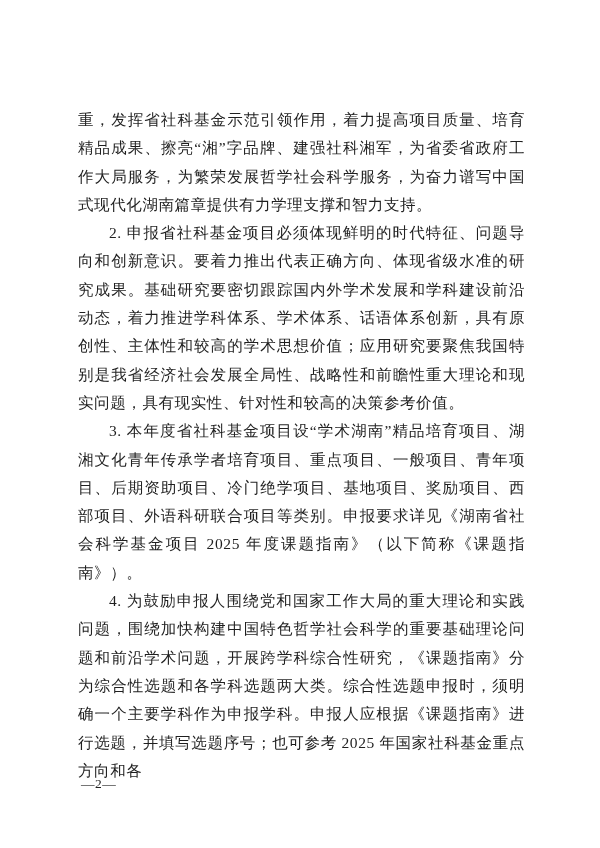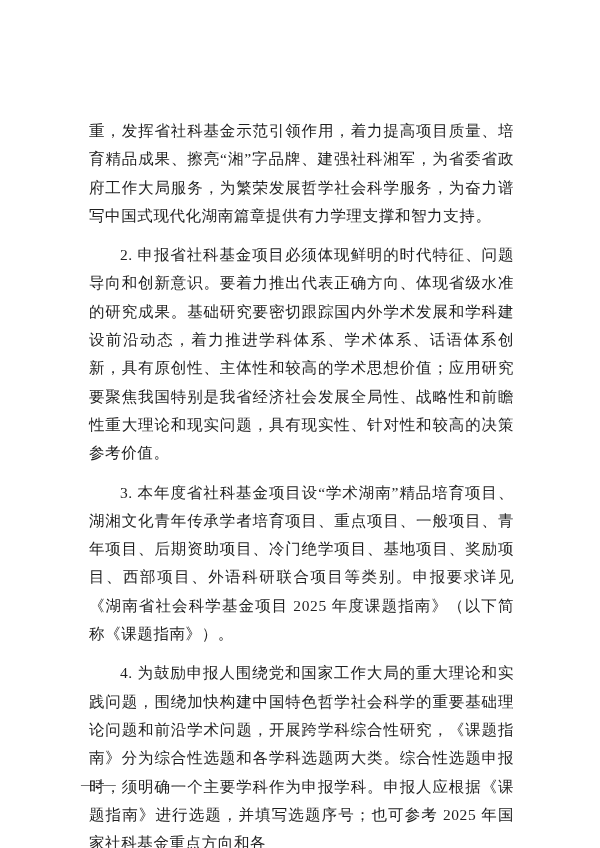--- a/index.html
+++ b/index.html
@@ -16,21 +16,21 @@
     font-family: "Liberation Serif", "DejaVu Serif", serif;
     color: #1f1f1f;
   }
   .content {
     position: absolute;
     left: 78px;
     top: 106px;
     width: 447px;
   }
   .content p {
-    margin: 11px;
+    margin: 0;
     padding: 0;
     font-size: 15.5px;
     line-height: 28.3px;
     letter-spacing: 0.6px;
     text-align: justify;
     text-justify: inter-character;
     text-indent: 2em;
     word-break: break-all;
   }
   .content p.continuation {

